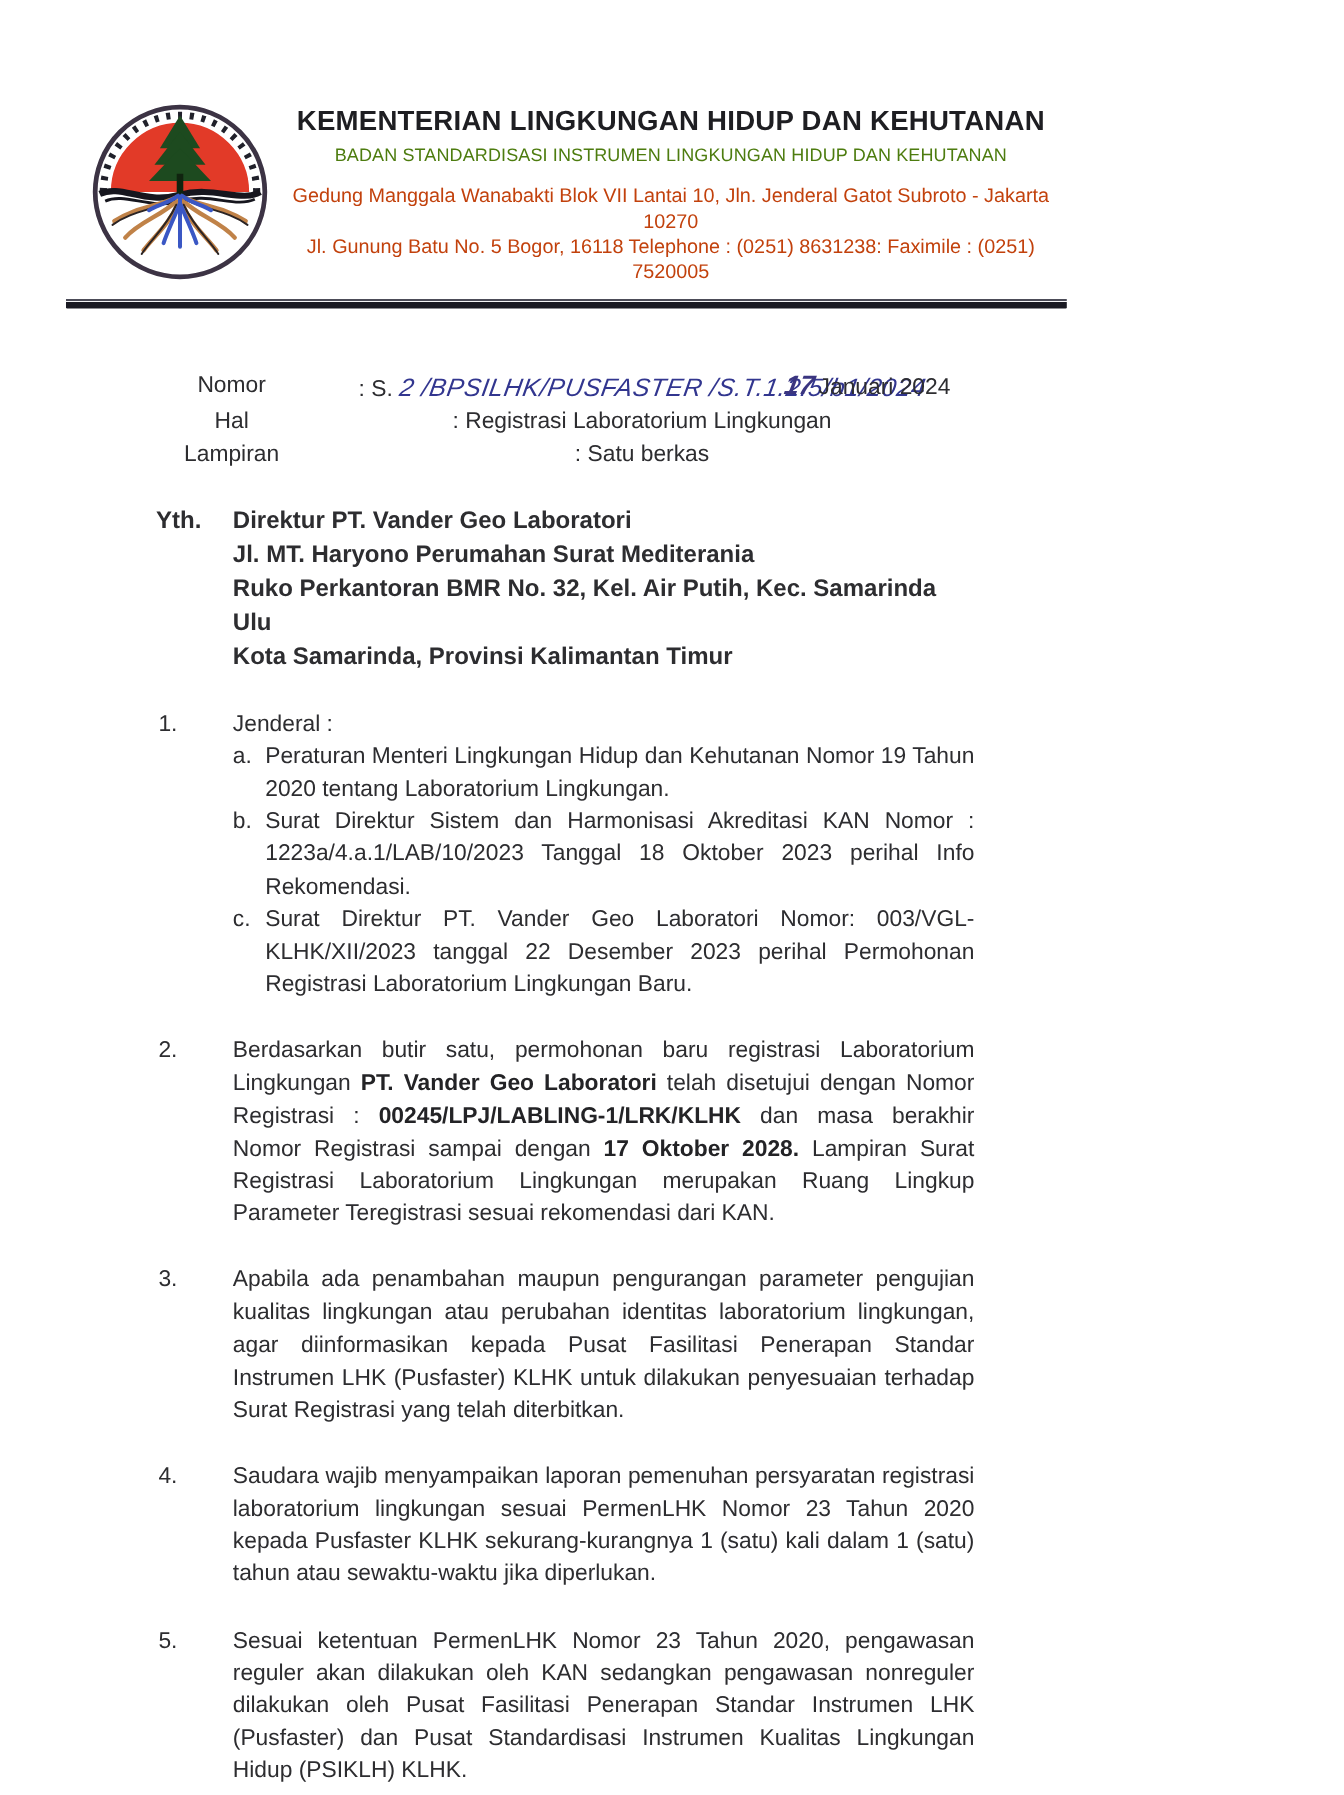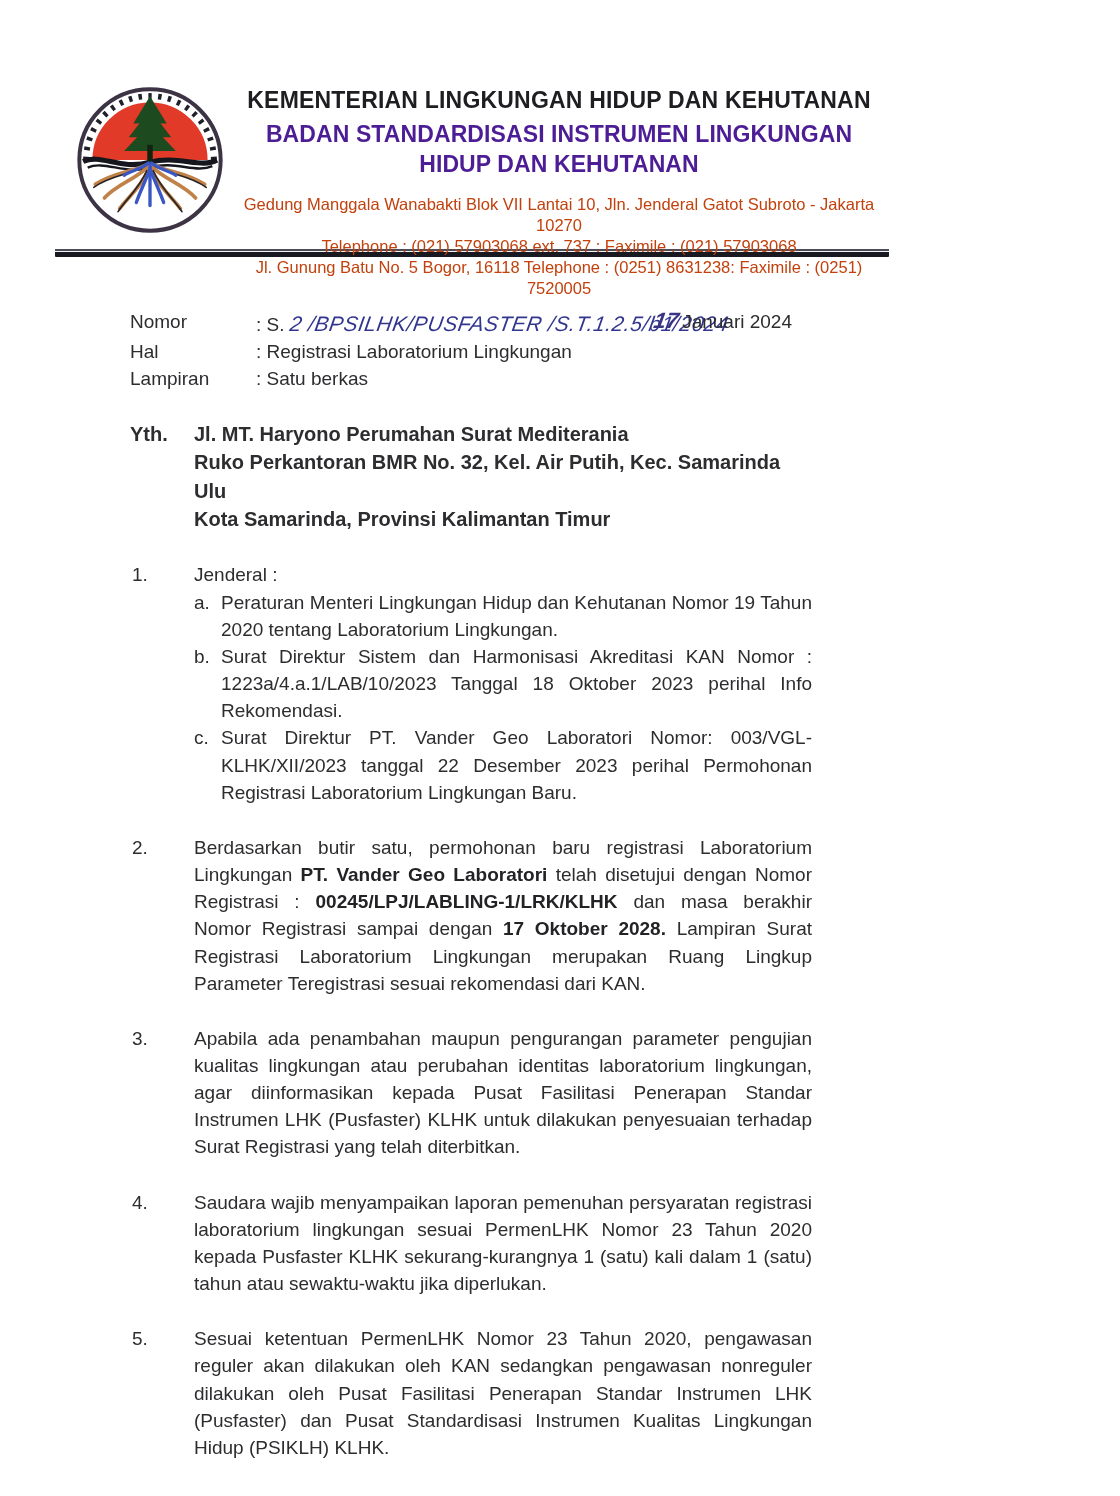--- a/index.html
+++ b/index.html
@@ -27,23 +27,23 @@
     text-align: center;
   }
   .ministry {
     font-size: 23px;
     font-weight: bold;
     color: #1e1e22;
     letter-spacing: 0.2px;
     line-height: 1.3;
   }
   .agency {
-    font-size: 23px;
-    font-weight: bold;
-    color: #4c1d95;
+    font-size: 15px;
+    font-weight: normal;
+    color: #4d7c0f;
     letter-spacing: 0.1px;
     line-height: 1.3;
     margin-top: 4px;
   }
   .addr {
     font-size: 16.5px;
     color: #c2410c;
     line-height: 1.28;
   }
   .addr-block { margin-top: 14px; }
@@ -59,20 +59,21 @@
       #191922 4px 9px);
     border-radius: 1px;
   }
 
   
   .meta {
     position: relative;
     margin: 52px 130px 0 130px;
     font-size: 19px;
     line-height: 1.42;
+    text-align: center;
   }
   .meta-row { display: flex; }
   .meta-label { width: 126px; flex: 0 0 auto; }
   .meta-value { flex: 1; }
   .handwriting {
     display: inline-block;
     font-style: italic;
     color: #32368f;
     transform: skewX(-9deg);
     font-size: 21px;
@@ -168,21 +169,20 @@
           <path d="M 49 52 C 44 56 38 57 33 60"></path>
           <path d="M 51 52 C 56 56 62 57 67 60"></path>
         </g>
       </svg>
     </div>
     <div class="head-text">
       <div class="ministry">KEMENTERIAN LINGKUNGAN HIDUP DAN KEHUTANAN</div>
       <div class="agency">BADAN STANDARDISASI INSTRUMEN LINGKUNGAN HIDUP DAN KEHUTANAN</div>
       <div class="addr-block">
         <div class="addr">Gedung Manggala Wanabakti Blok VII Lantai 10, Jln. Jenderal Gatot Subroto - Jakarta 10270</div>
-        <div class="addr">Telephone : (021) 57903068 ext. 737 : Faximile : (021) 57903068</div>
         <div class="addr">Jl. Gunung Batu No. 5 Bogor, 16118 Telephone : (0251) 8631238: Faximile : (0251) 7520005</div>
       </div>
     </div>
   </div>
 
   <div class="rule"></div>
 
   <div class="meta">
     <div class="meta-row">
       <div class="meta-label">Nomor</div>
@@ -195,20 +195,21 @@
     </div>
     <div class="meta-row">
       <div class="meta-label">Lampiran</div>
       <div class="meta-value">: Satu berkas</div>
     </div>
   </div>
 
   <div class="recipient">
     <div class="salutation">Yth.</div>
     <div class="recipient-lines">
+      <div>Direktur PT. Vander Geo Laboratori</div>
       <div>Jl. MT. Haryono Perumahan Surat Mediterania</div>
       <div>Ruko Perkantoran BMR No. 32, Kel. Air Putih, Kec. Samarinda Ulu</div>
       <div>Kota Samarinda, Provinsi Kalimantan Timur</div>
     </div>
   </div>
 
   <div class="body-list">
 
     <div class="item">
       <div class="item-num">1.</div>

